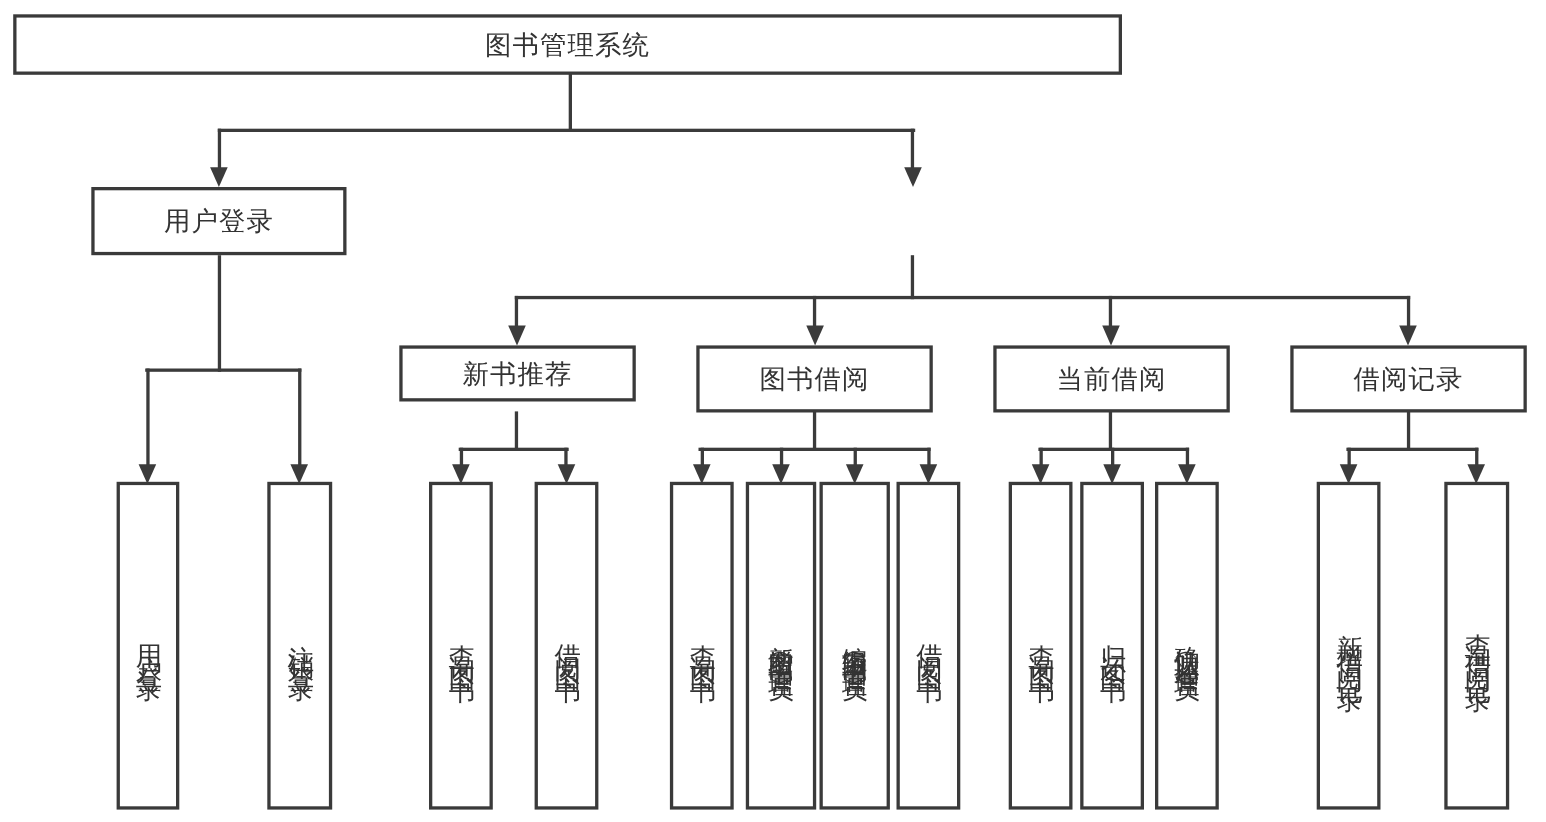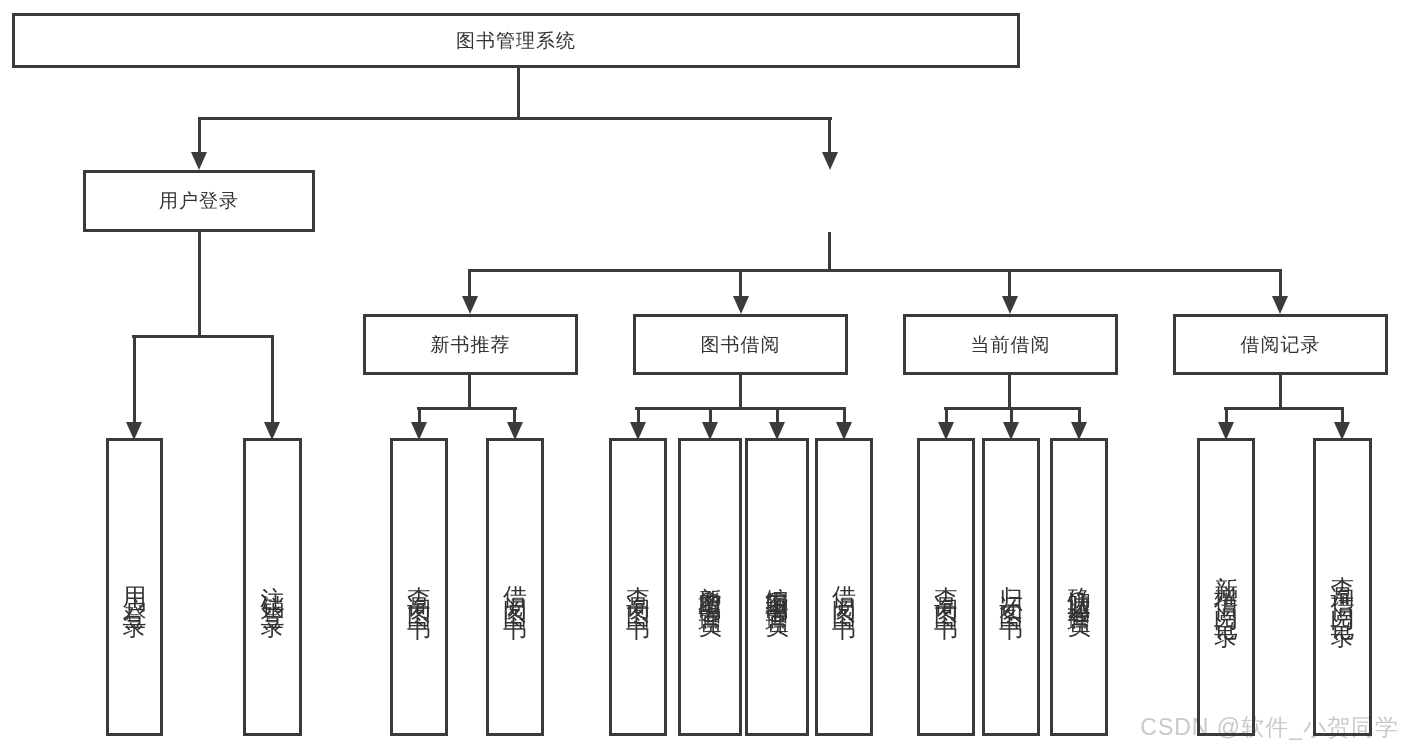--- a/index.html
+++ b/index.html
@@ -9,21 +9,21 @@
     font-family:"Liberation Sans","DejaVu Sans",sans-serif;
   }
   .stage{position:absolute;inset:0;}
   
   .node{
     position:absolute;box-sizing:border-box;
     border:3px solid #3a3a3a;background:transparent;
     display:flex;align-items:center;justify-content:center;
     color:#333333;z-index:2;
   }
-  .hnode{font-size:19px;letter-spacing:1px;}
+  .hnode{font-size:24px;letter-spacing:1px;}
   .vnode span{
     writing-mode:vertical-lr;text-orientation:mixed;
     font-size:24px;letter-spacing:10px;line-height:1;
     white-space:nowrap;
   }
   .vnode.long span{font-size:23px;letter-spacing:4px;}
   
   .line{position:absolute;background:#3b3b3b;z-index:1;}
   .arrow{
     position:absolute;width:0;height:0;z-index:1;
@@ -34,21 +34,20 @@
   .watermark{
     position:absolute;right:6px;bottom:4px;z-index:0;
     font-size:23px;color:#c9c9c9;letter-spacing:1px;
   }
 </style>
 </head>
 <body>
 
 <div class="stage">
 
-  <div class="watermark">CSDN @软件_小贺同学</div>
 
   <div class="node hnode" style="left:12px;top:13px;width:1008px;height:55px;">
     <span>图书管理系统</span>
   </div>
 
   <div class="line" style="left:517px;top:67px;width:3px;height:52px;"></div>
   <div class="line" style="left:198px;top:117px;width:634px;height:3px;"></div>
   <div class="line" style="left:198px;top:117px;width:3px;height:38px;"></div>
   <div class="arrow" style="left:191px;top:152px;"></div>
   <div class="line" style="left:828px;top:117px;width:3px;height:38px;"></div>
@@ -69,21 +68,21 @@
   <div class="line" style="left:468px;top:269px;width:814px;height:3px;"></div>
   <div class="line" style="left:468px;top:269px;width:3px;height:30px;"></div>
   <div class="arrow" style="left:462px;top:296px;"></div>
   <div class="line" style="left:739px;top:269px;width:3px;height:30px;"></div>
   <div class="arrow" style="left:733px;top:296px;"></div>
   <div class="line" style="left:1008px;top:269px;width:3px;height:30px;"></div>
   <div class="arrow" style="left:1002px;top:296px;"></div>
   <div class="line" style="left:1279px;top:269px;width:3px;height:30px;"></div>
   <div class="arrow" style="left:1272px;top:296px;"></div>
 
-  <div class="node hnode" style="left:363px;top:314px;width:215px;height:61px;">
+  <div class="node hnode" style="left:363px;top:314px;width:215px;height:51px;">
     <span>新书推荐</span>
   </div>
   <div class="node hnode" style="left:633px;top:314px;width:215px;height:61px;">
     <span>图书借阅</span>
   </div>
   <div class="node hnode" style="left:903px;top:314px;width:215px;height:61px;">
     <span>当前借阅</span>
   </div>
   <div class="node hnode" style="left:1173px;top:314px;width:215px;height:61px;">
     <span>借阅记录</span>

